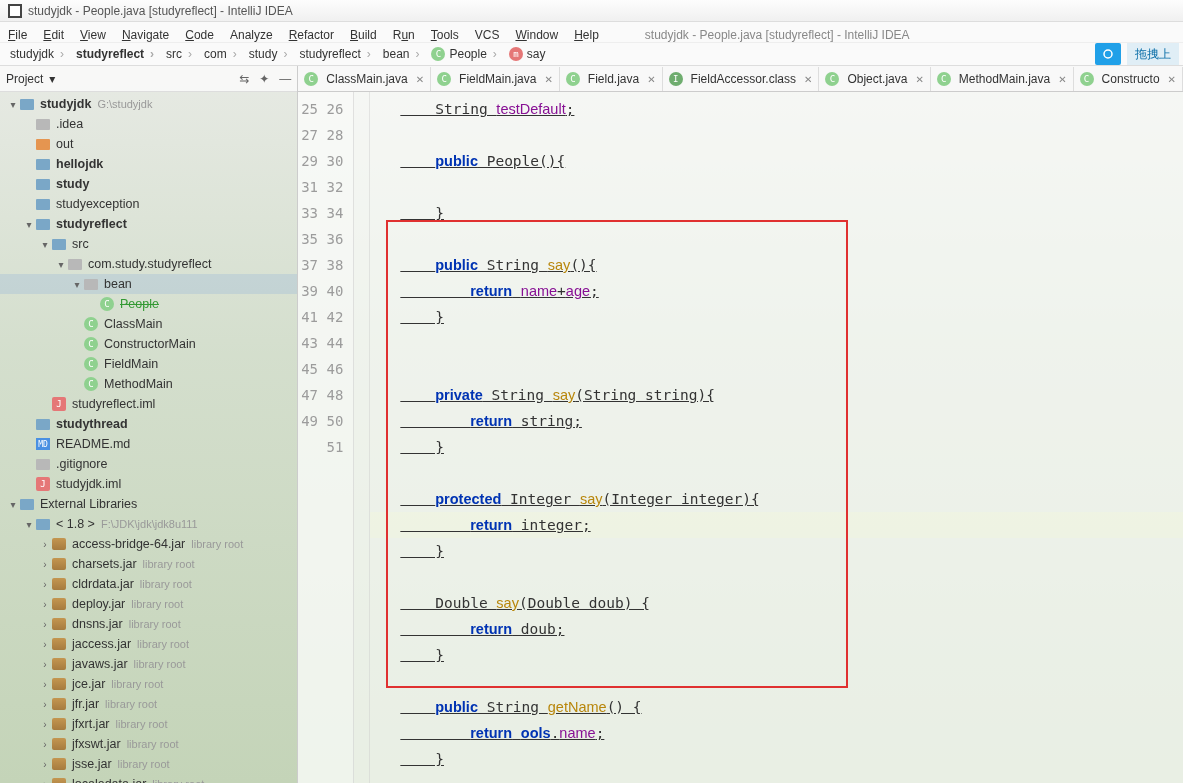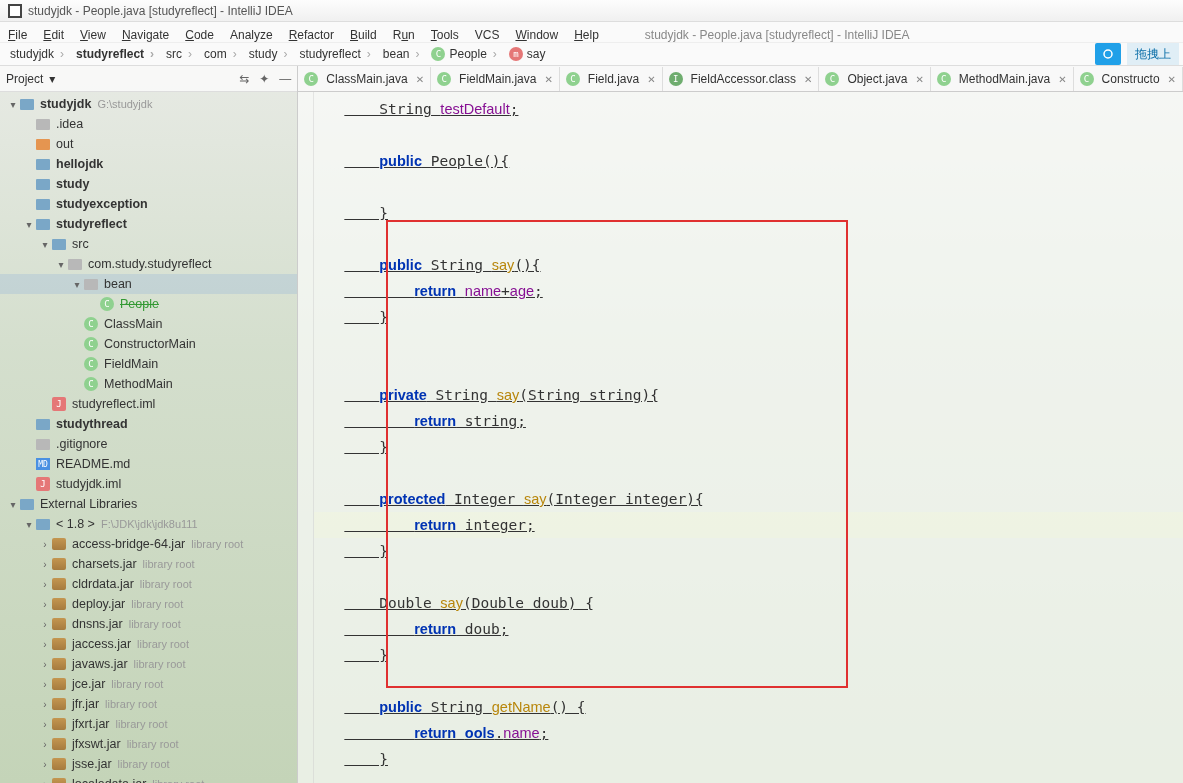--- a/index.html
+++ b/index.html
@@ -175,21 +175,21 @@
           <span class="lbl" style="font-weight: 600;">hellojdk</span>
         </div>
         <div class="node" style="padding-left: 22px;">
           <span class="tw"></span>
           <span class="folder blue"></span>
           <span class="lbl" style="font-weight: 600;">study</span>
         </div>
         <div class="node" style="padding-left: 22px;">
           <span class="tw"></span>
           <span class="folder blue"></span>
-          <span class="lbl" style="font-weight: 700;">studyexception</span>
+          <span class="lbl" style="font-weight: 400;">studyexception</span>
         </div>
         <div class="node" style="padding-left: 22px;">
           <span class="tw">▾</span>
           <span class="folder blue"></span>
           <span class="lbl" style="font-weight: 600;">studyreflect</span>
         </div>
         <div class="node" style="padding-left: 38px;">
           <span class="tw">▾</span>
           <span class="folder blue"></span>
           <span class="lbl">src</span>
@@ -234,30 +234,30 @@
           <span class="file-j">J</span>
           <span class="lbl">studyreflect.iml</span>
         </div>
         <div class="node" style="padding-left: 22px;">
           <span class="tw"></span>
           <span class="folder blue"></span>
           <span class="lbl" style="font-weight: 600;">studythread</span>
         </div>
         <div class="node" style="padding-left: 22px;">
           <span class="tw"></span>
+          <span class="file-md">MD</span>
+          <span class="lbl">README.md</span>
+        </div>
+        <div class="node" style="padding-left: 22px;">
+          <span class="tw"></span>
           <span class="folder gray"></span>
           <span class="lbl">.gitignore</span>
         </div>
         <div class="node" style="padding-left: 22px;">
           <span class="tw"></span>
-          <span class="file-md">MD</span>
-          <span class="lbl">README.md</span>
-        </div>
-        <div class="node" style="padding-left: 22px;">
-          <span class="tw"></span>
           <span class="file-j">J</span>
           <span class="lbl">studyjdk.iml</span>
         </div>
         <div class="node" style="padding-left: 6px;">
           <span class="tw">▾</span>
           <span class="folder blue"></span>
           <span class="lbl">External Libraries</span>
         </div>
         <div class="node" style="padding-left: 22px;">
           <span class="tw">▾</span>
@@ -378,20 +378,48 @@
           <span>MethodMain.java</span>
           <span class="x">✕</span>
         </div>
         <div class="tab">
           <span class="icon-c">C</span>
           <span>Constructo</span>
           <span class="x">✕</span>
         </div>
       </div>
     <div class="editor-body">
+      <div class="gutter" id="gutter">25
+26
+27
+28
+29
+30
+31
+32
+33
+34
+35
+36
+37
+38
+39
+40
+41
+42
+43
+44
+45
+46
+47
+48
+49
+50
+51
+</div>
       <div class="fold-strip"></div>
       <div class="code" id="code">    String <span class="fld">testDefault</span>;
 
     <span class="kw">public</span> People(){
 
     }
 
     <span class="kw">public</span> String <span class="mname">say</span>(){
         <span class="kw">return</span> <span class="fld">name</span>+<span class="fld">age</span>;
     }

